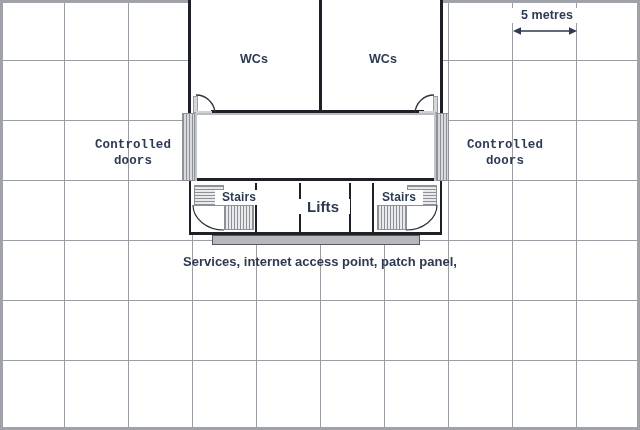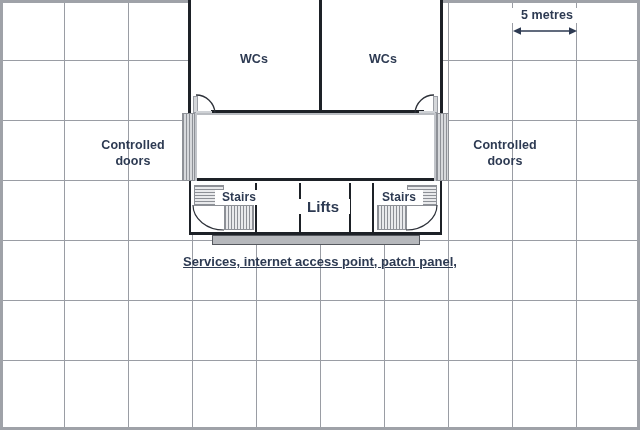--- a/index.html
+++ b/index.html
@@ -40,33 +40,33 @@
     font-weight:600;
     letter-spacing:.1px;
     text-align:center;
     white-space:nowrap;
     line-height:15px;
   }
   .lbl.boxed{
     background:#ffffff;
     padding:0 3px;
   }
-  .lbl.two-line{white-space:normal;line-height:16px;}
+  .lbl.two-line{white-space:normal;line-height:16px;font-family:Liberation Mono, monospace;}
 
   
   .caption{
     position:absolute;
     left:0;width:640px;
     text-align:center;
     color:#2d3a52;
     font-size:13px;
     font-weight:700;
     line-height:18px;
   }
-  .caption span{display:block;text-decoration:underline;}
+  .caption span{display:block;}
 
   
   .hatch-h{
     background-image:repeating-linear-gradient(
       to bottom,#8d9096 0px,#8d9096 1px,#e9eaec 1px,#e9eaec 3px);
   }
   .hatch-v{
     background-image:repeating-linear-gradient(
       to right,#8d9096 0px,#8d9096 1px,#e9eaec 1px,#e9eaec 3px);
   }

